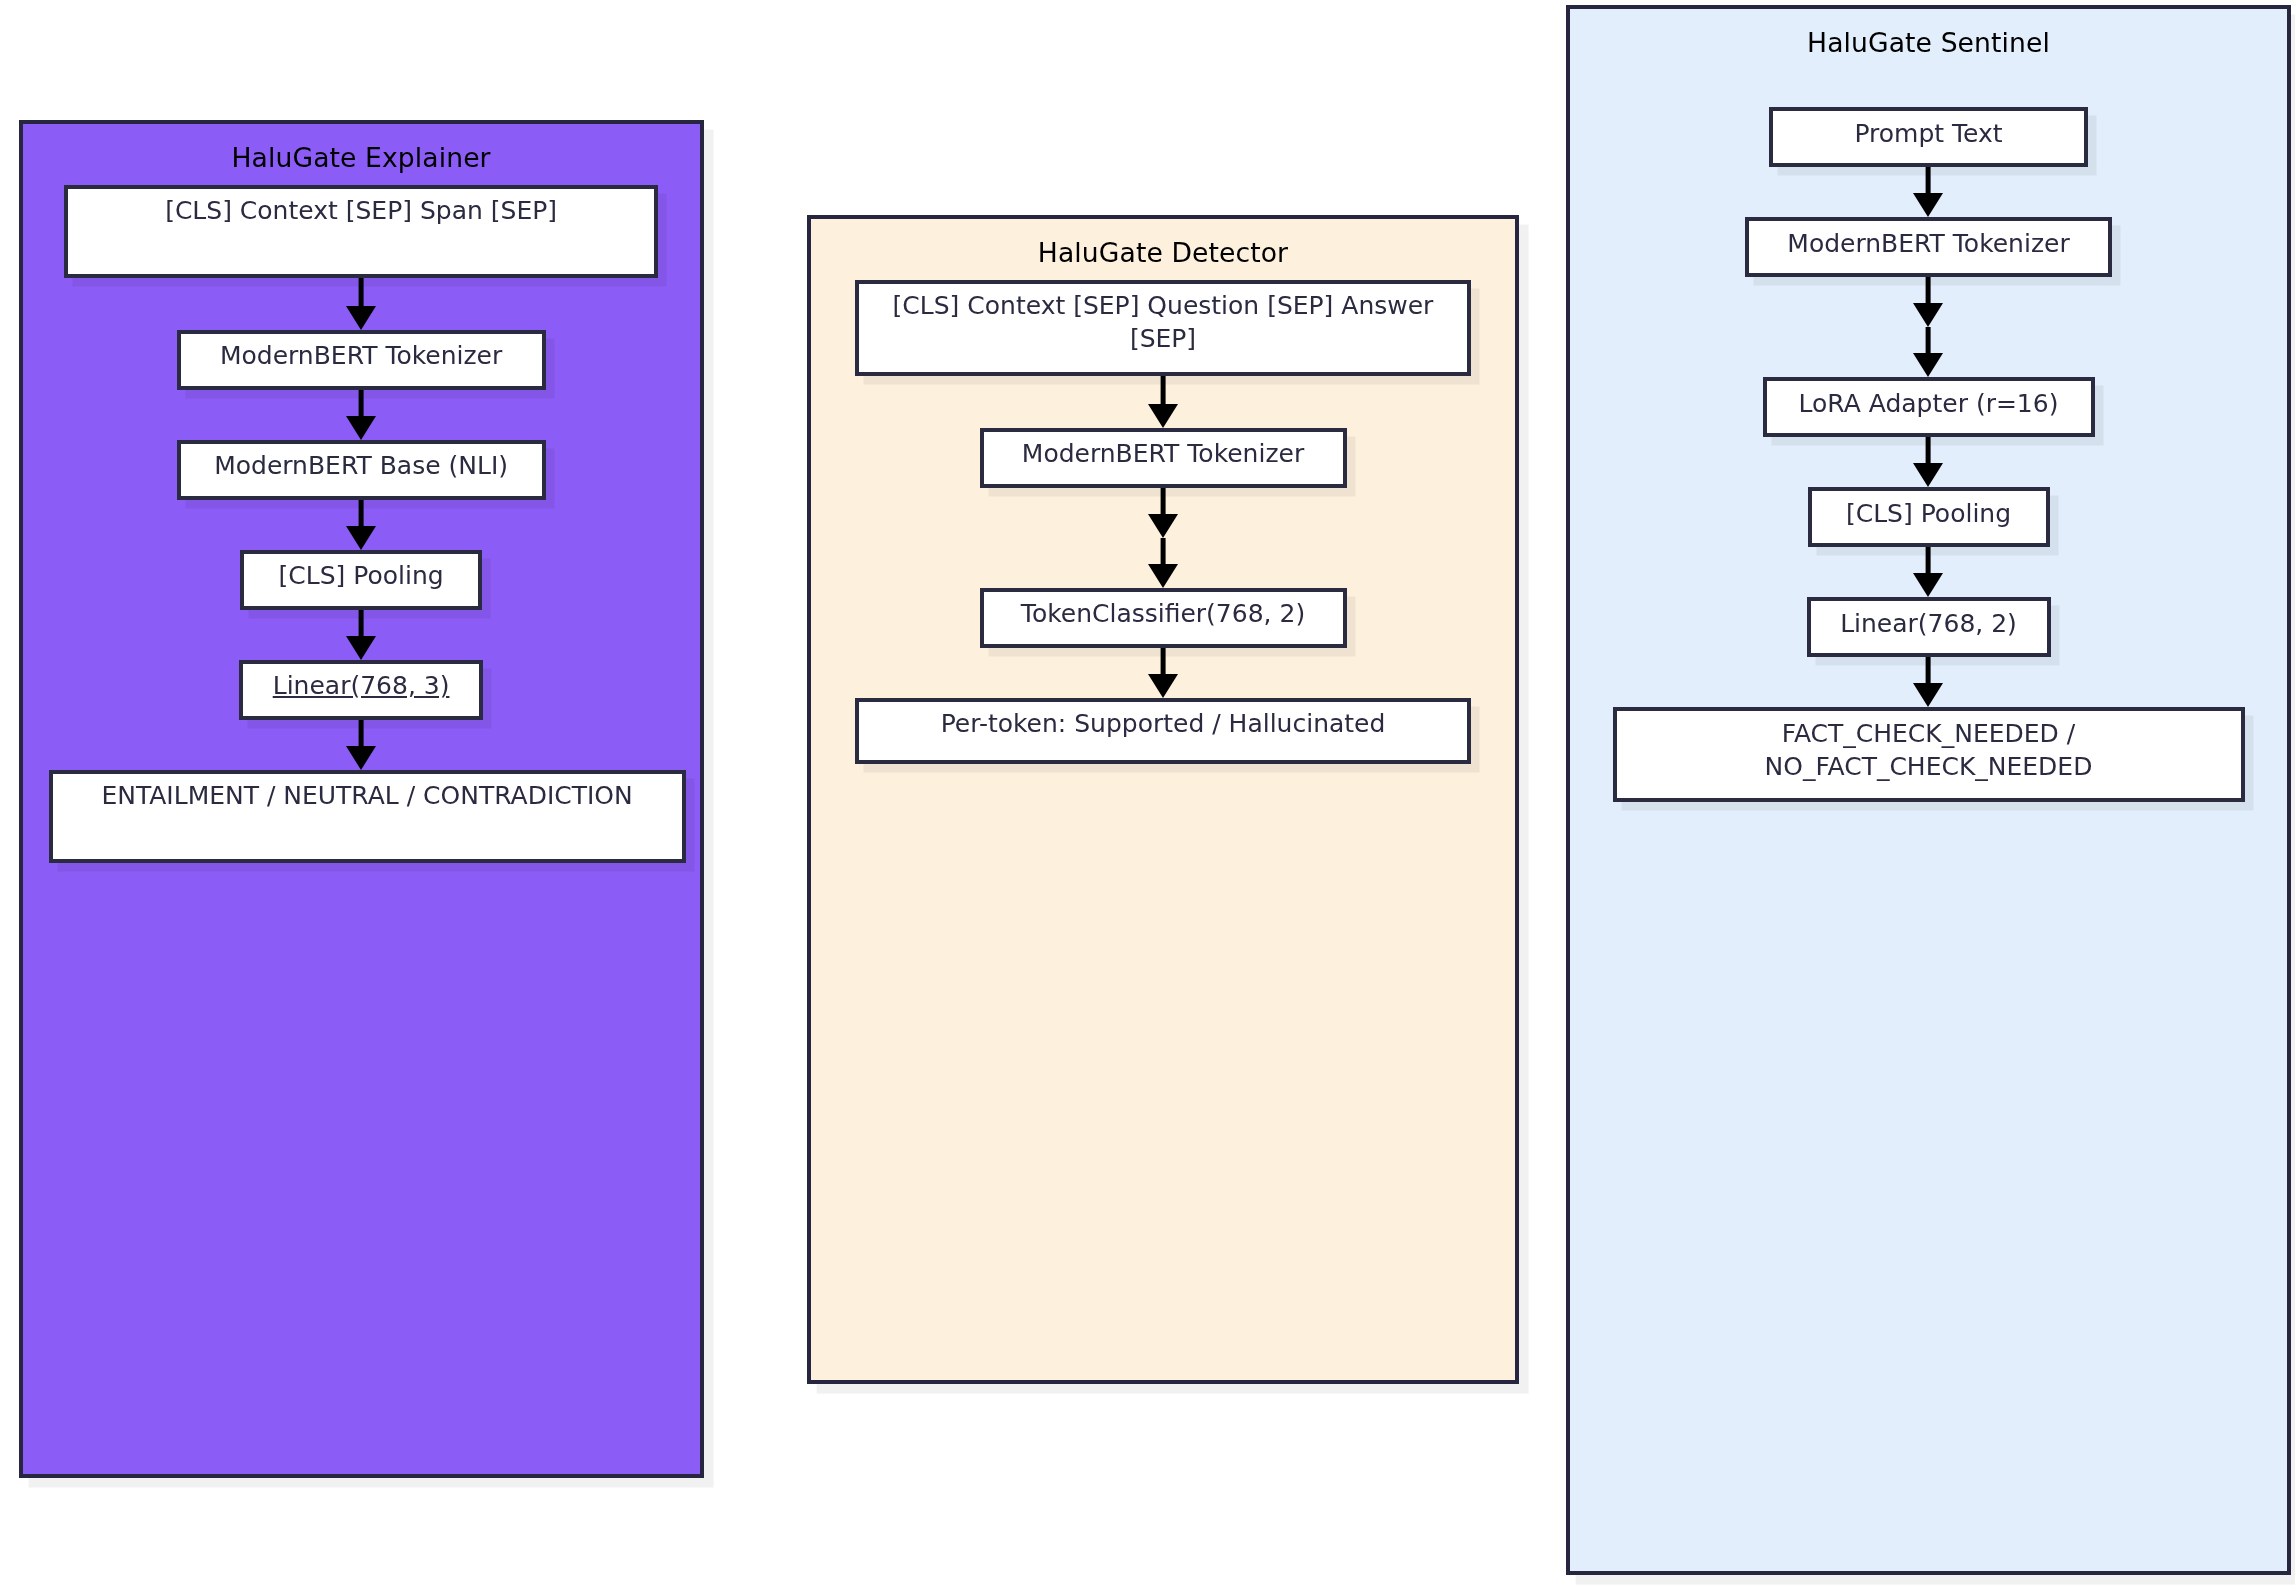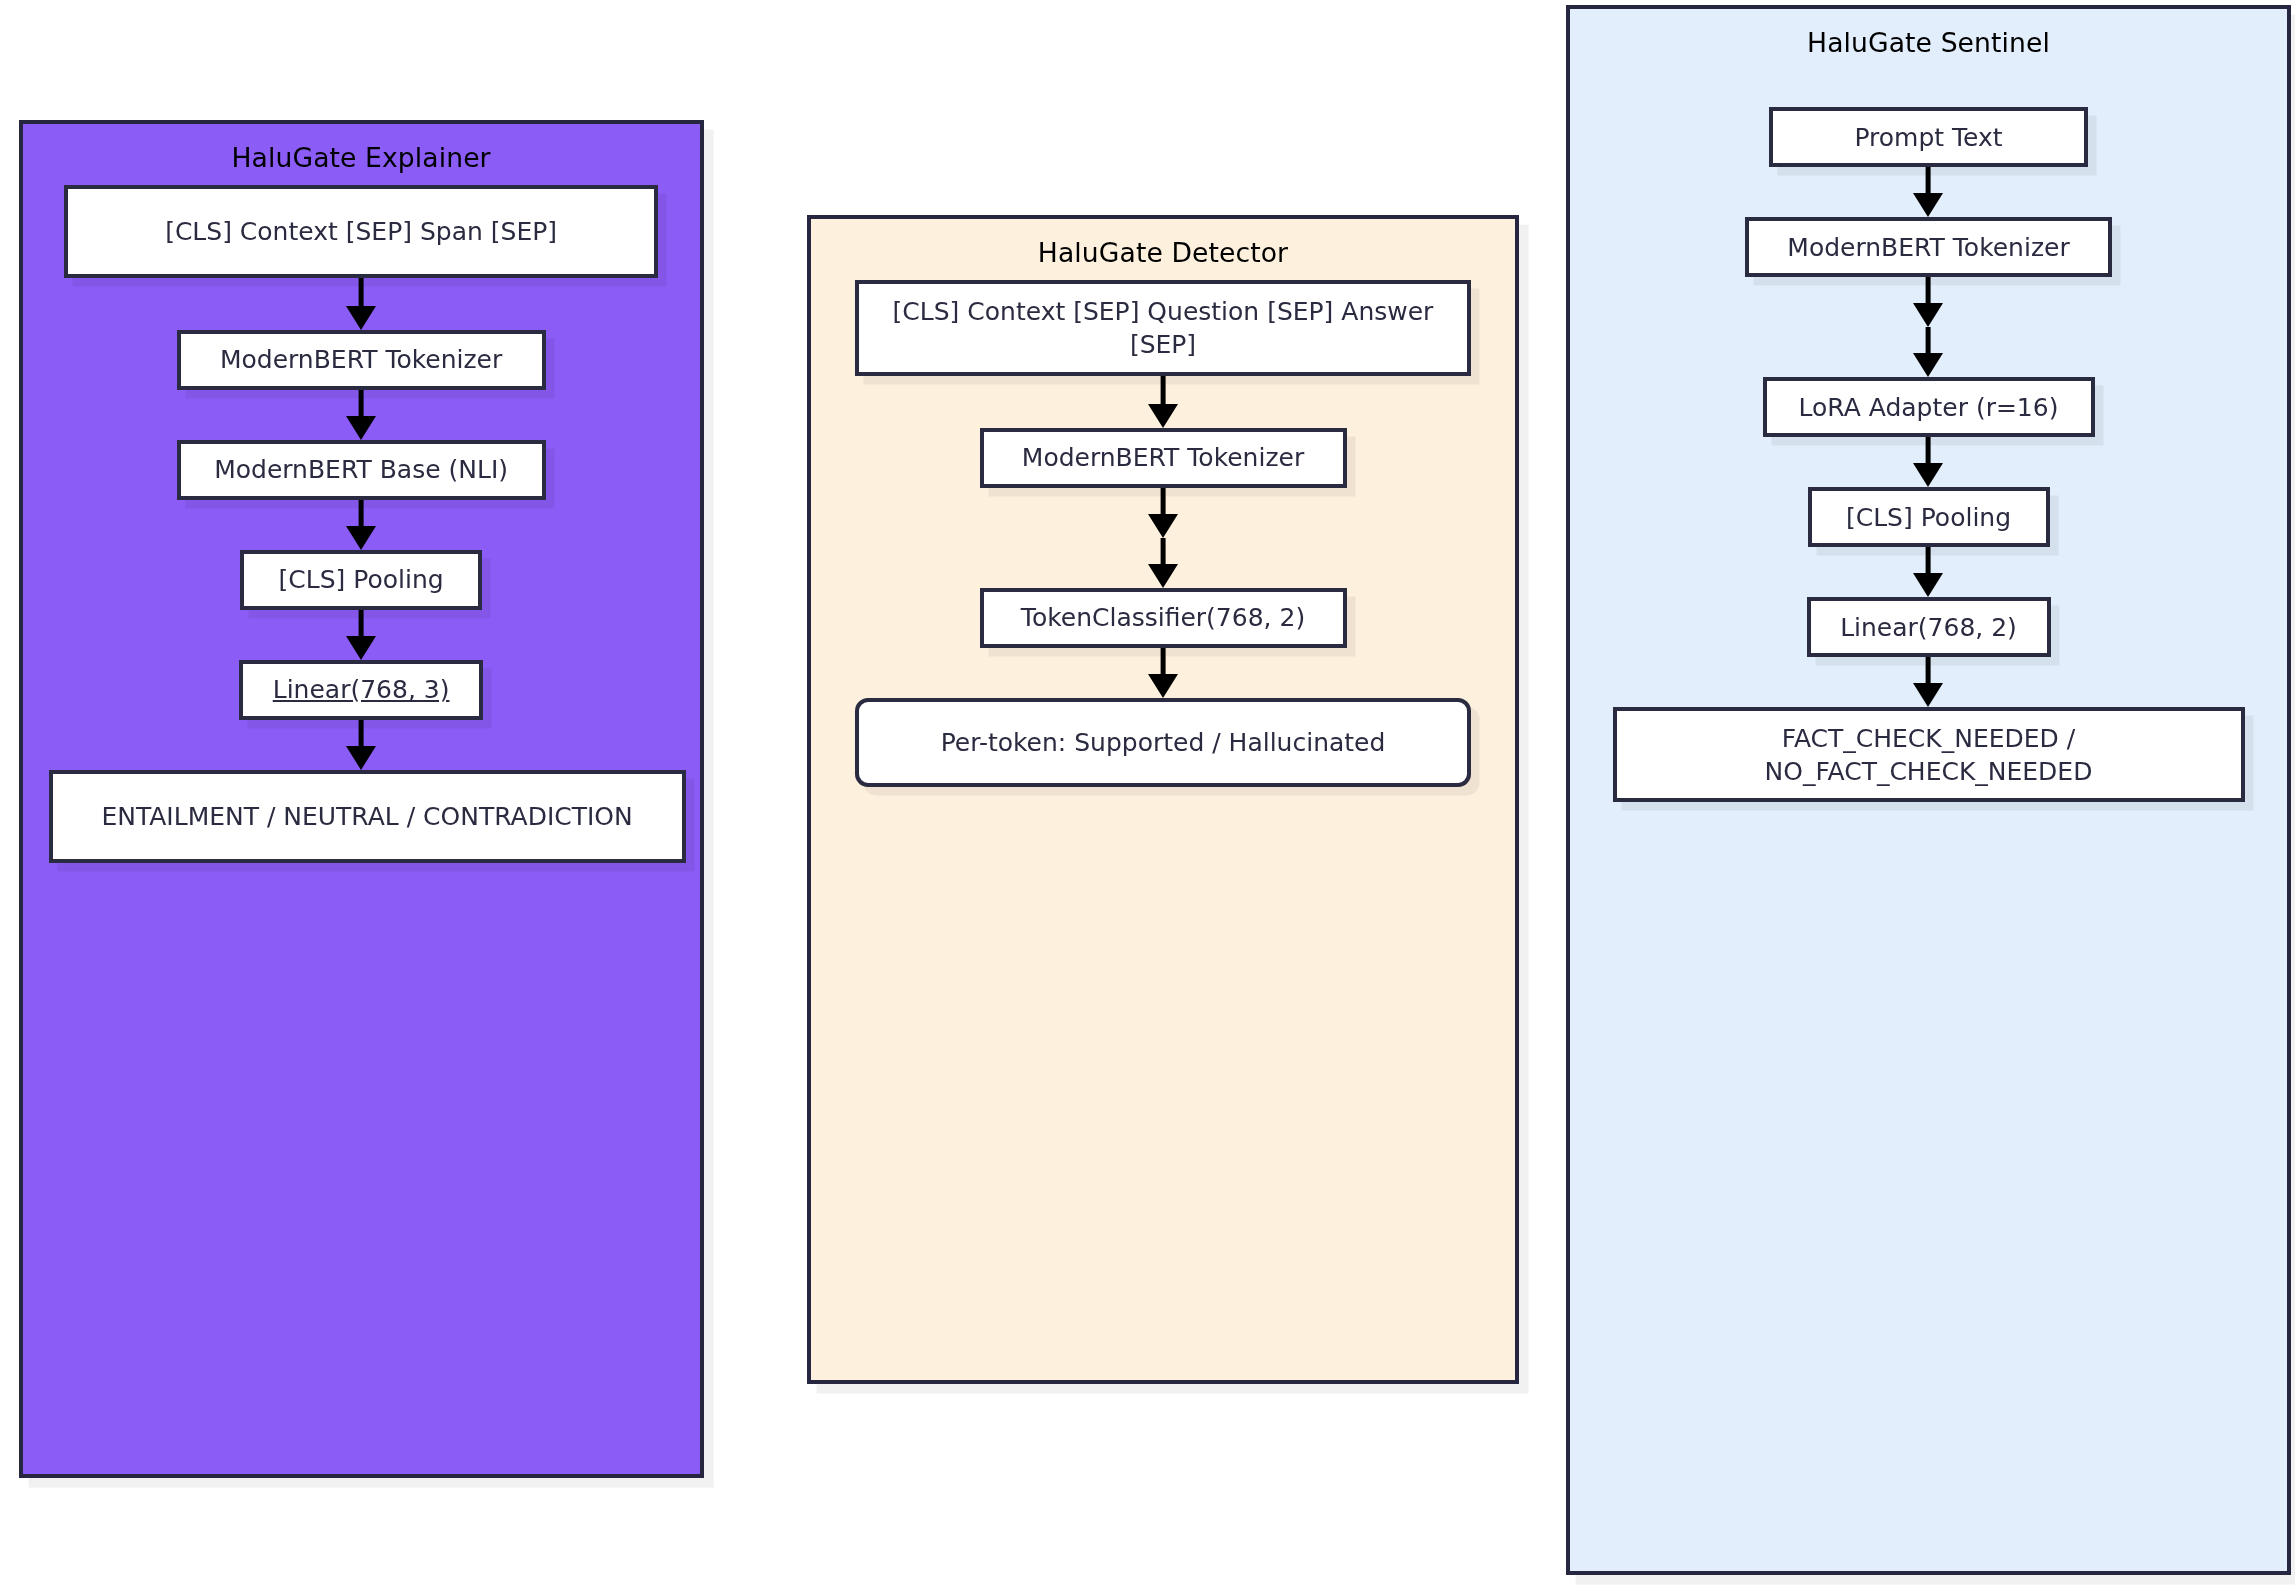--- a/index.html
+++ b/index.html
@@ -47,21 +47,21 @@
 
   
   .node {
     box-sizing: border-box;
     background: #ffffff;
     border: 4.3px solid #2a2a40;
     color: #2a2a40;
     font-size: 25px;
     line-height: 1.32;
     display: flex;
-    align-items: center;
+    align-items: flex-start;
     justify-content: center;
     text-align: center;
     padding: 5.3px 14px;
     box-shadow: 8.5px 8.5px 0 0 rgba(0,0,0,0.055);
     position: relative;
   }
   .node .label { display: block; }
 
   
   .arrow {
@@ -184,21 +184,21 @@
 
     <div class="node" style="width:367px; height:60px;">
       <span class="label">TokenClassifier(768, 2)</span>
     </div>
 
     <div class="arrow" style="height:50px;">
       <span class="shaft" style="height:29px;"></span>
         <span class="head"></span>
     </div>
 
-    <div class="node" style="width:616px; height:89px;border-radius:13px;">
+    <div class="node" style="width:616px; height:66px;">
       <span class="label">Per-token: Supported / Hallucinated</span>
     </div>
 
   </div>
 </div>
 
 <div class="subgraph" style="left:1566px; top:5.3px; width:725px; height:1570px; background:#e2eefb;gap:37px;">
 
   <div class="subgraph-title">HaluGate Sentinel</div>
 

